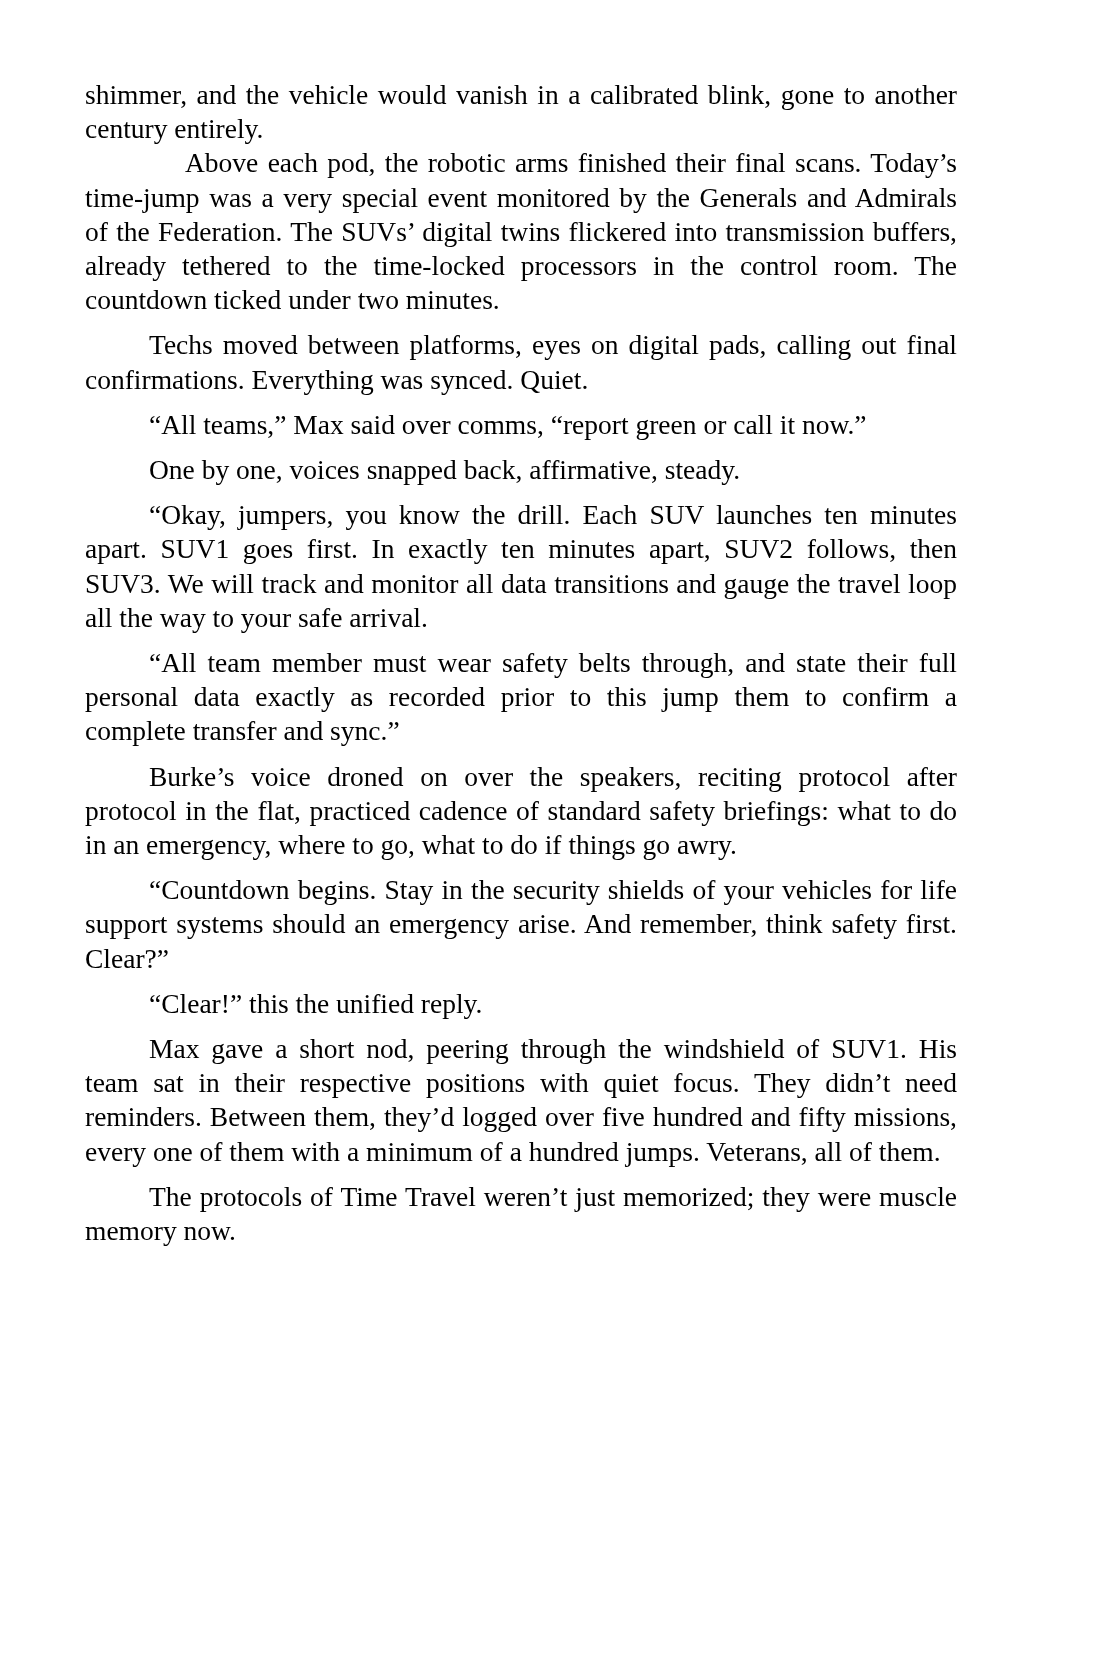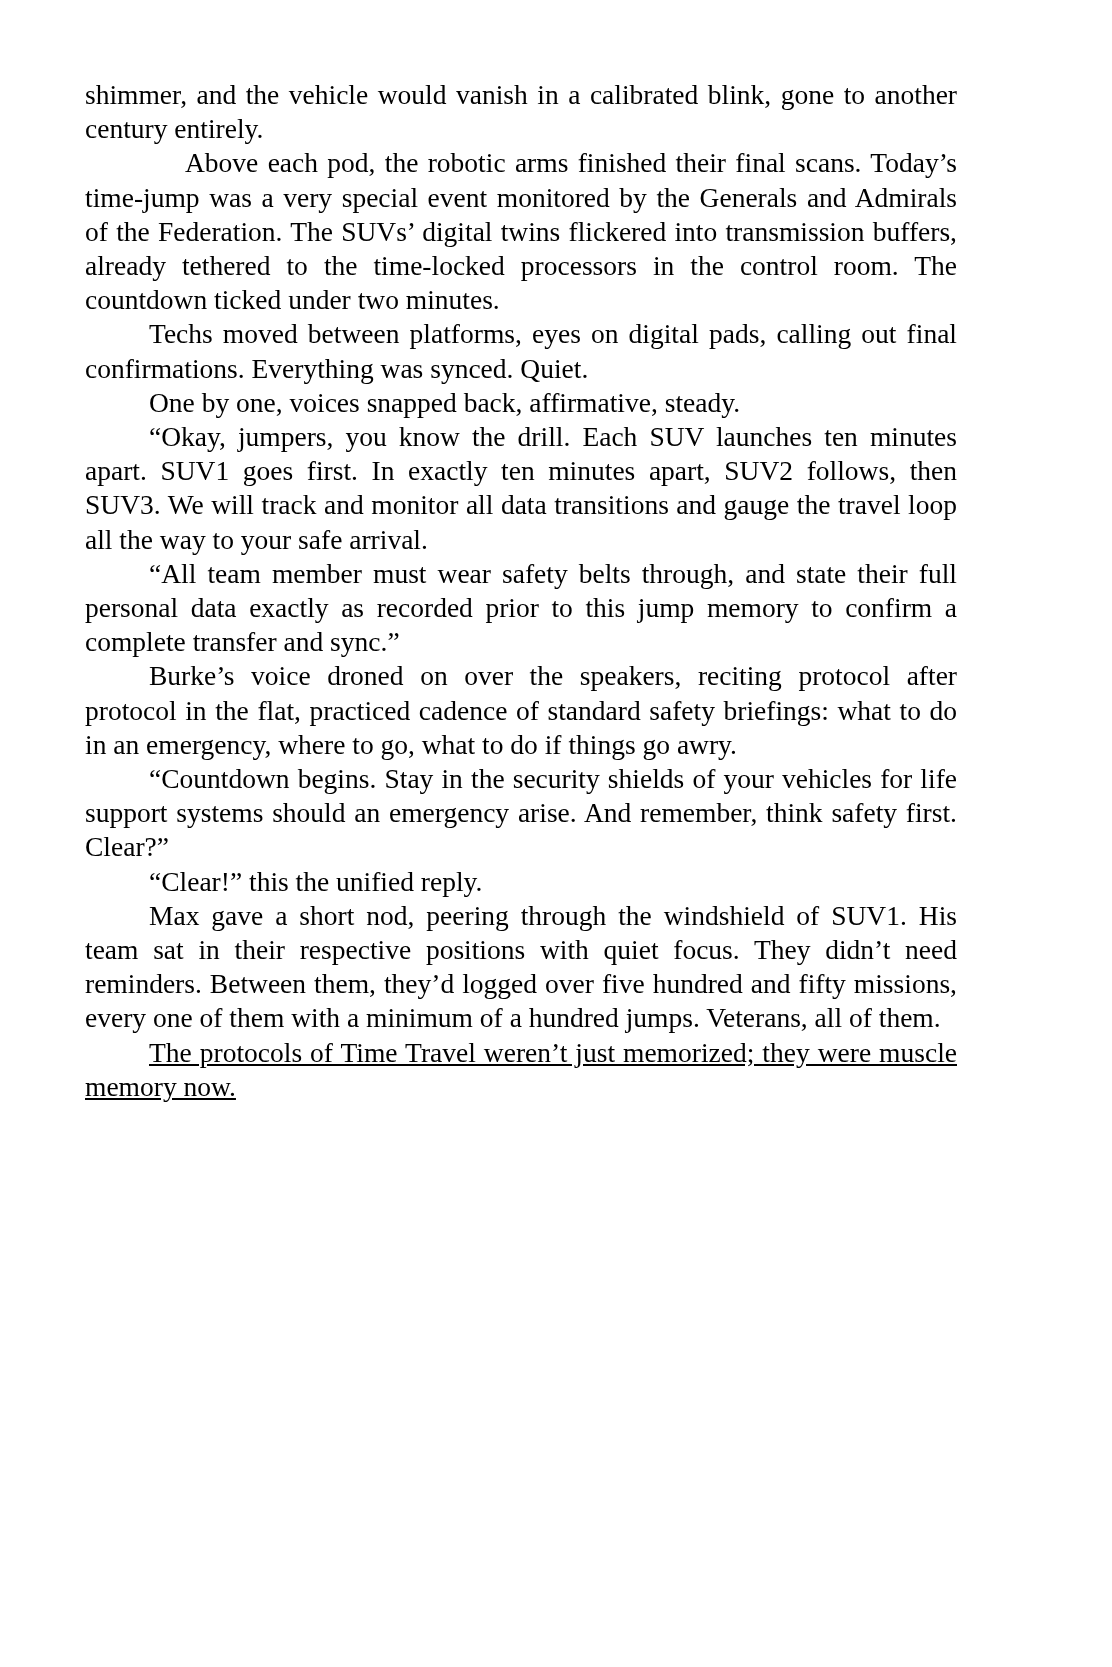--- a/index.html
+++ b/index.html
@@ -35,50 +35,51 @@
     line-height: 34.2px;
     text-align: justify;
     text-justify: inter-word;
     text-indent: 0;
     hyphens: none;
     -webkit-hyphens: none;
     word-spacing: 0px;
   }
   p.para.indent {
     text-indent: 64px;
+    margin-top: 11px;
   }
   p.para.indent-wide {
     text-indent: 100px;
   }
   
   p.para:last-child {
     text-align: justify;
-    text-decoration: underline;
   }
 </style>
 </head>
 <body>
 
 <div class="page">
   <div class="text-column">
 
     <p class="para">shimmer, and the vehicle would vanish in a calibrated blink, gone to another century entirely.</p>
 
     <p class="para indent-wide">Above each pod, the robotic arms finished their final scans. Today’s time-jump was a very special event monitored by the Generals and Admirals of the Federation. The SUVs’ digital twins flickered into transmission buffers, already tethered to the time-locked processors in the control room. The countdown ticked under two minutes.</p>
 
     <p class="para indent">Techs moved between platforms, eyes on digital pads, calling out final confirmations. Everything was synced. Quiet.</p>
 
+    <p class="para indent">“All teams,” Max said over comms, “report green or call it now.”</p>
 
     <p class="para indent">One by one, voices snapped back, affirmative, steady.</p>
 
 
 
     <p class="para indent">“Okay, jumpers, you know the drill. Each SUV launches ten minutes apart. SUV1 goes first. In exactly ten minutes apart, SUV2 follows, then SUV3. We will track and monitor all data transitions and gauge the travel loop all the way to your safe arrival.</p>
 
-    <p class="para indent">“All team member must wear safety belts through, and state their full personal data exactly as recorded prior to this jump memory to confirm a complete transfer and sync.”</p>
+    <p class="para indent">“All team member must wear safety belts through, and state their full personal data exactly as recorded prior to this jump them to confirm a complete transfer and sync.”</p>
 
     <p class="para indent">Burke’s voice droned on over the speakers, reciting protocol after protocol in the flat, practiced cadence of standard safety briefings: what to do in an emergency, where to go, what to do if things go awry.</p>
 
     <p class="para indent">“Countdown begins. Stay in the security shields of your vehicles for life support systems should an emergency arise. And remember, think safety first. Clear?”</p>
 
     <p class="para indent">“Clear!” this the unified reply.</p>
 
     <p class="para indent">Max gave a short nod, peering through the windshield of SUV1. His team sat in their respective positions with quiet focus. They didn’t need reminders. Between them, they’d logged over five hundred and fifty missions, every one of them with a minimum of a hundred jumps. Veterans, all of them.</p>
 
     <p class="para indent">The protocols of Time Travel weren’t just memorized; they were muscle memory now.</p>

